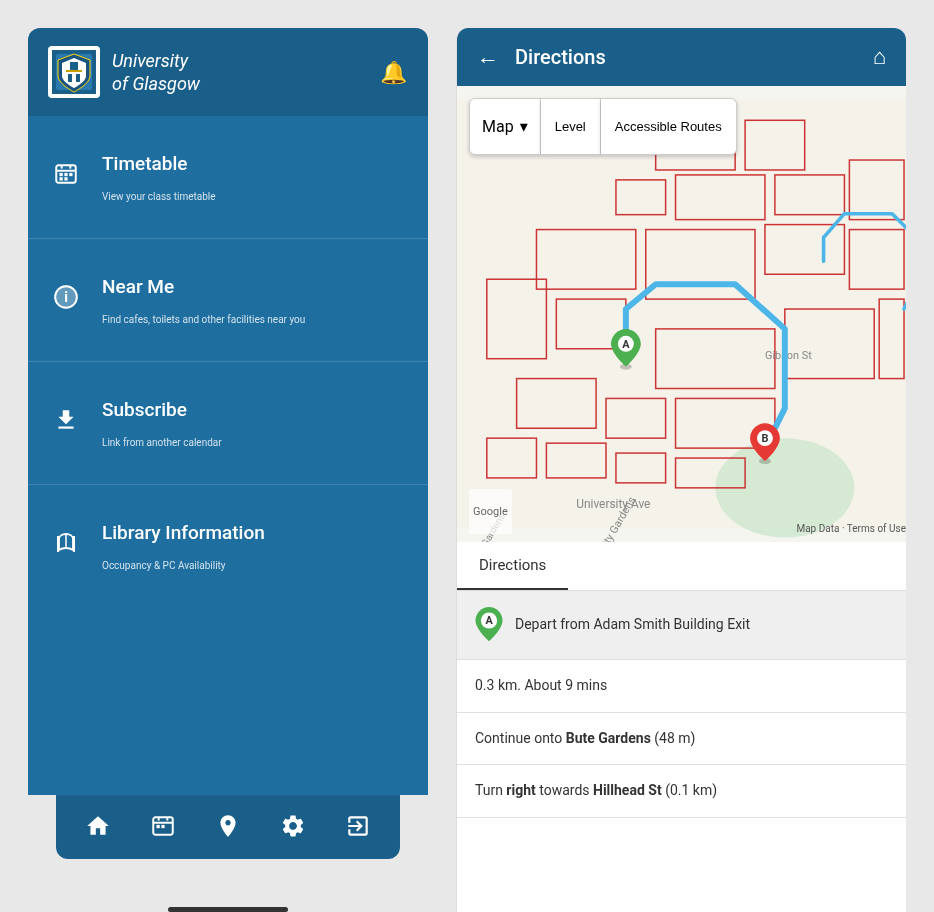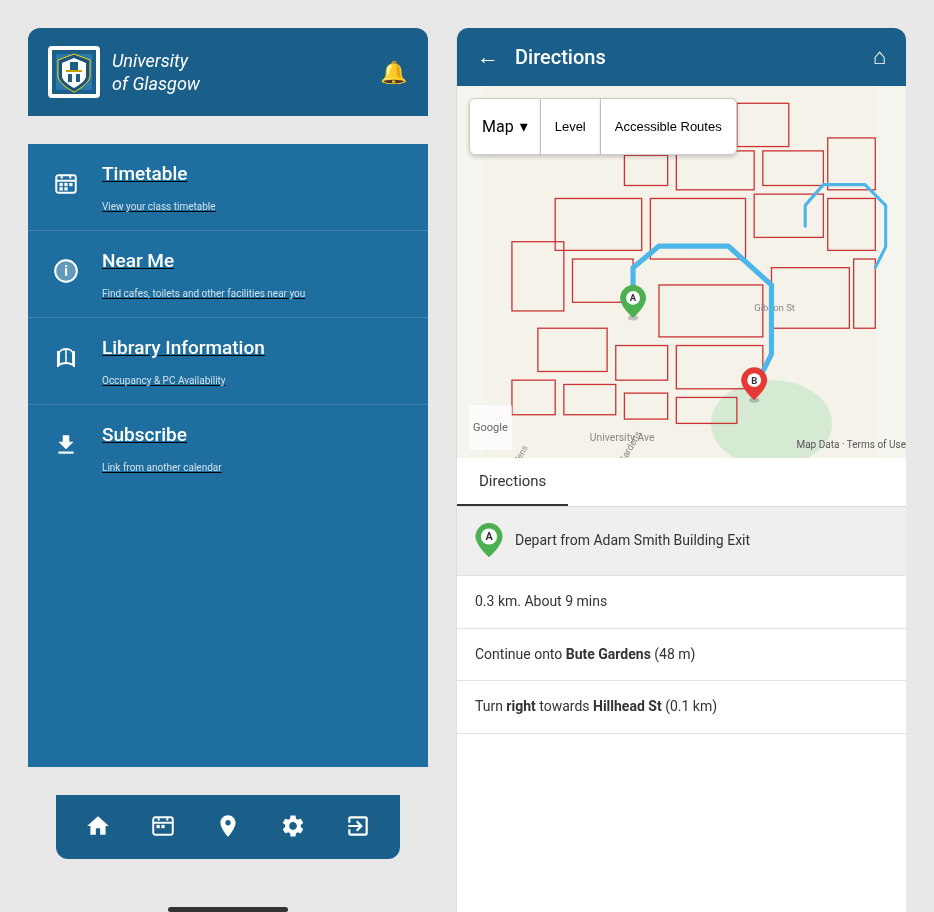--- a/index.html
+++ b/index.html
@@ -20,21 +20,20 @@
       display: flex;
       flex-direction: column;
       background: #e8e8e8;
     }
 
     .left-inner {
       margin: 28px 28px 0 28px;
       flex: 1;
       display: flex;
       flex-direction: column;
-      gap: 28px;
     }
 
     .header {
       background: #1a5f8a;
       border-radius: 12px 12px 0 0;
       padding: 18px 20px;
       display: flex;
       align-items: center;
       justify-content: space-between;
     }
@@ -75,24 +74,23 @@
 
     .menu-list {
       background: #1e6ea0;
       flex: 1;
     }
 
     .menu-item {
       display: flex;
       align-items: center;
       gap: 18px;
-      padding: 18px 20px;
+      padding: 36px 20px;
       border-bottom: 1px solid rgba(255,255,255,0.15);
       cursor: pointer;
-      text-decoration: underline;
     }
 
     .menu-item:last-child {
       border-bottom: none;
     }
 
     .menu-icon {
       color: white;
       font-size: 26px;
       width: 36px;
@@ -184,21 +182,21 @@
 
     .home-icon-right {
       color: white;
       font-size: 22px;
       cursor: pointer;
     }
 
     
     .map-container {
       position: relative;
-      height: 372px;
+      height: 456px;
       flex-shrink: 0;
       overflow: hidden;
     }
 
     .map-controls {
       position: absolute;
       top: 12px;
       left: 12px;
       right: 12px;
       display: flex;
@@ -373,39 +371,39 @@
               <circle cx="12" cy="12" r="10" fill="white" opacity="0.3" stroke="white" stroke-width="1.5"></circle>
               <circle cx="12" cy="12" r="10" fill="none" stroke="white" stroke-width="1.8"></circle>
               <text x="12" y="17" text-anchor="middle" font-size="13" font-weight="bold" fill="white">i</text>
             </svg></div>
       <div class="menu-text">
         <span class="menu-title">Near Me</span>
         <span class="menu-subtitle">Find cafes, toilets and other facilities near you</span>
       </div>
     </div>
         <div class="menu-item">
+      <div class="menu-icon"><svg width="26" height="26" viewBox="0 0 24 24">
+              <path d="M19 9h-4V3H9v6H5l7 7 7-7z" fill="white"></path>
+              <rect x="5" y="18" width="14" height="2" fill="white"></rect>
+            </svg></div>
+      <div class="menu-text">
+        <span class="menu-title">Subscribe</span>
+        <span class="menu-subtitle">Link from another calendar</span>
+      </div>
+    </div>
+        <div class="menu-item">
       <div class="menu-icon"><svg width="28" height="26" viewBox="0 0 28 26">
               <path d="M14 4 C10 4 7 6 7 9 L7 20 C7 20 10 18 14 18 C18 18 21 20 21 20 L21 9 C21 6 18 4 14 4Z" fill="none" stroke="white" stroke-width="1.8"></path>
               <line x1="14" y1="4" x2="14" y2="18" stroke="white" stroke-width="1.5"></line>
               <path d="M5 6 L7 6 L7 22 L5 22 Z" fill="white"></path>
               <path d="M21 6 L23 6 L23 22 L21 22 Z" fill="white"></path>
             </svg></div>
       <div class="menu-text">
         <span class="menu-title">Library Information</span>
         <span class="menu-subtitle">Occupancy &amp; PC Availability</span>
-      </div>
-    </div>
-        <div class="menu-item">
-      <div class="menu-icon"><svg width="26" height="26" viewBox="0 0 24 24">
-              <path d="M19 9h-4V3H9v6H5l7 7 7-7z" fill="white"></path>
-              <rect x="5" y="18" width="14" height="2" fill="white"></rect>
-            </svg></div>
-      <div class="menu-text">
-        <span class="menu-title">Subscribe</span>
-        <span class="menu-subtitle">Link from another calendar</span>
       </div>
     </div>
       </div>
 
     <div class="bottom-nav">
     <div class="nav-item"><svg width="26" height="26" viewBox="0 0 24 24">
             <path d="M10 20v-6h4v6h5v-8h3L12 3 2 12h3v8z" fill="white"></path>
           </svg></div>
         <div class="nav-item"><svg width="26" height="26" viewBox="0 0 24 24">
             <rect x="3" y="4" width="18" height="16" rx="2" fill="none" stroke="white" stroke-width="1.8"></rect>

